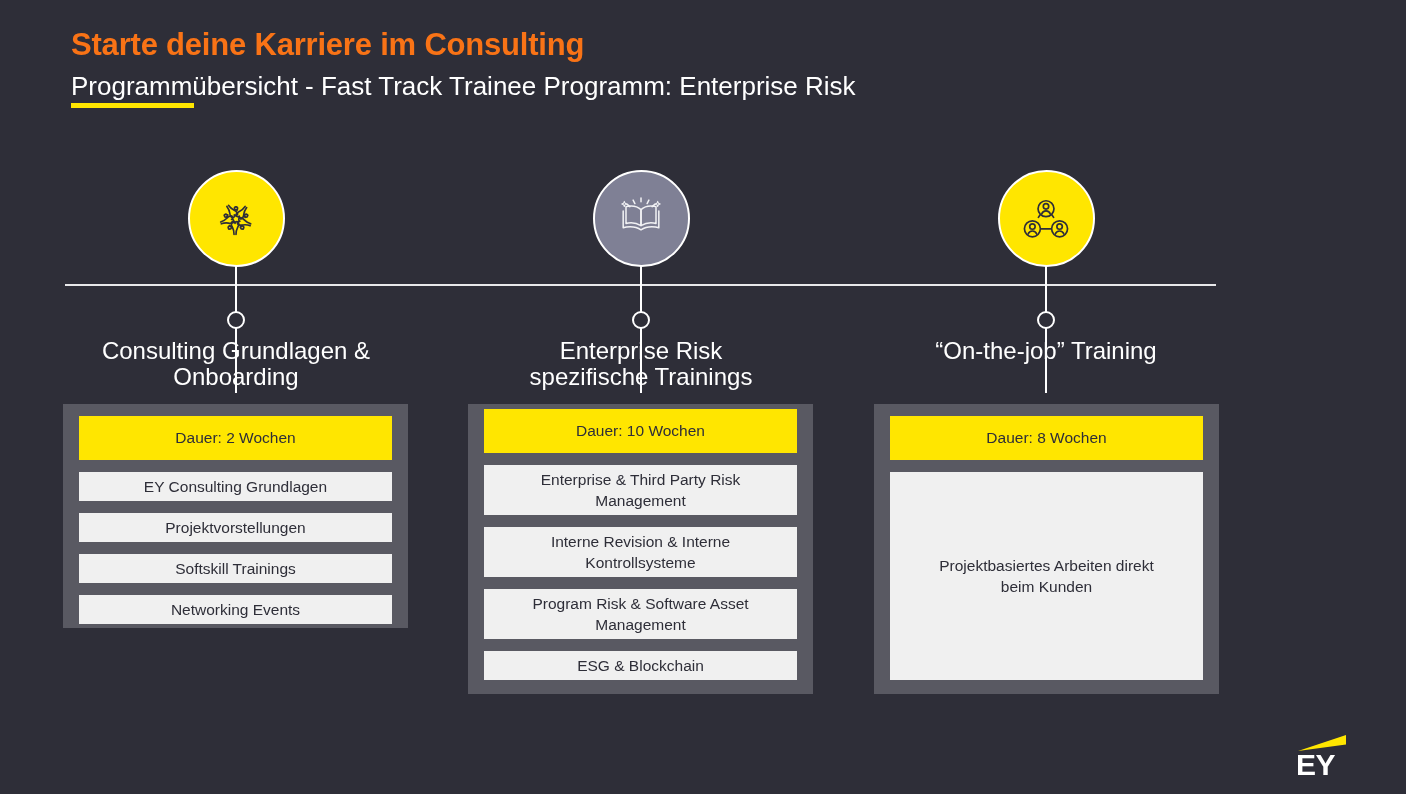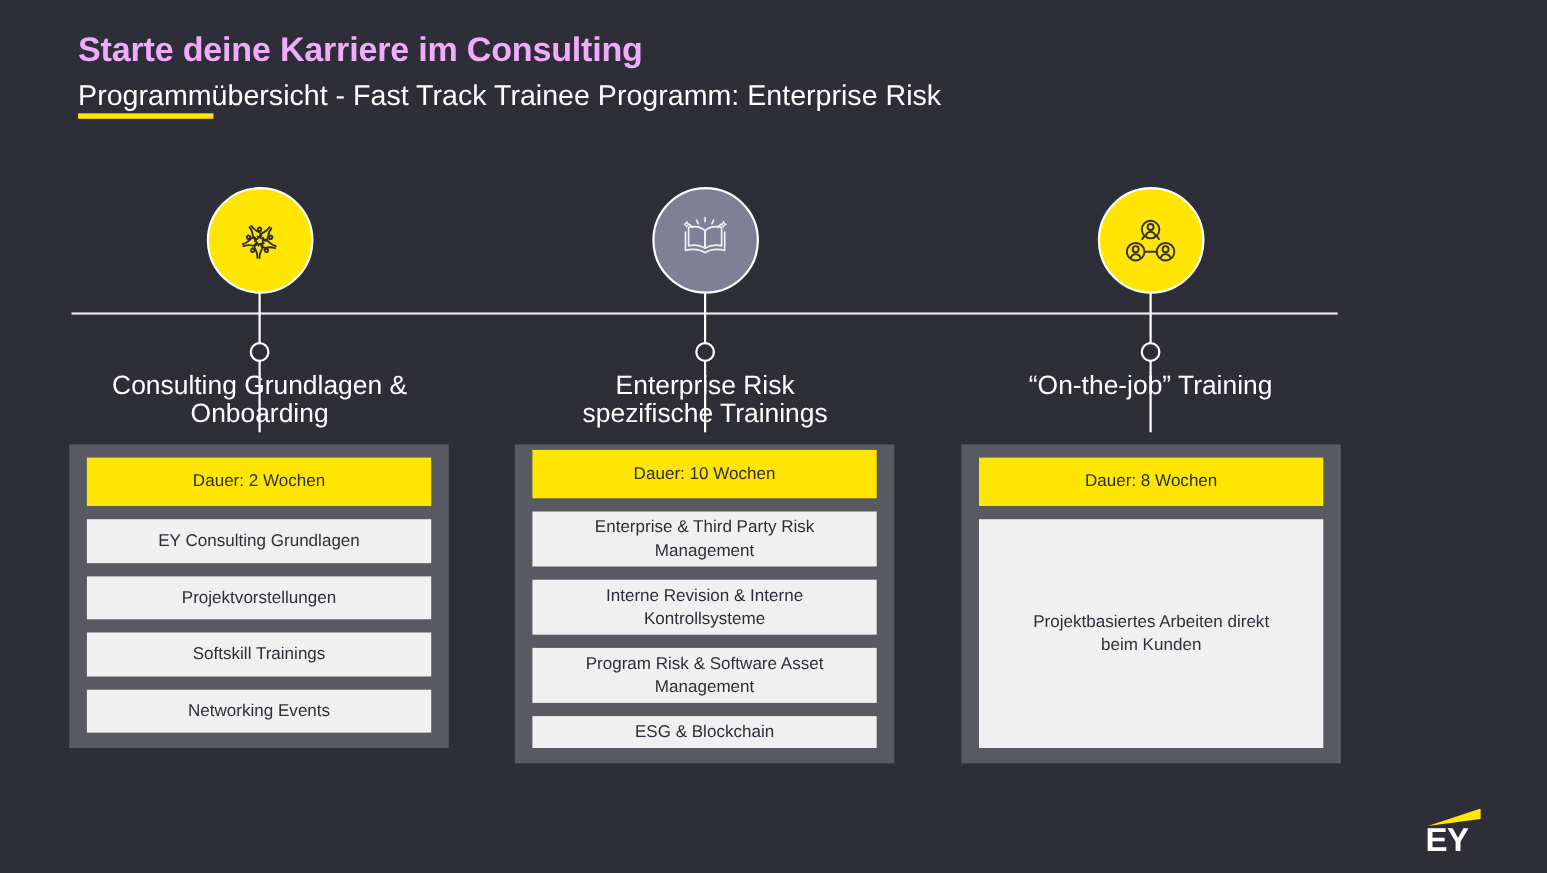--- a/index.html
+++ b/index.html
@@ -16,21 +16,21 @@
   }
   .slide {
     position: absolute;
     inset: 0;
     background: #2e2e38;
   }
 
   
   .header { position: absolute; left: 71px; top: 24px; }
   .title {
-    color: #f0abfc;
+    color: #f97316;
     font-size: 31px;
     font-weight: bold;
     letter-spacing: -0.2px;
     line-height: 42px;
     white-space: nowrap;
   }
   .subtitle-wrap { position: relative; margin-top: 3px; }
   .subtitle {
     color: #ffffff;
     font-size: 26px;
@@ -121,21 +121,21 @@
     position: absolute;
     top: 404px;
     width: 345px;
     background: #595962;
     padding: 12px 16px 14px 16px;
     box-sizing: border-box;
     display: flex;
     flex-direction: column;
     gap: 12px;
   }
-  .phase.p1 { left: 63px; height: 276px; }
+  .phase.p1 { left: 63px; height: 224px; }
   .phase.p2 { left: 468px; height: 290px; justify-content: flex-end; }
   .phase.p3 { left: 874px; height: 290px; }
 
   .duration {
     background: #ffe600;
     color: #2e2e38;
     font-size: 15.5px;
     height: 44px;
     display: flex;
     align-items: center;

